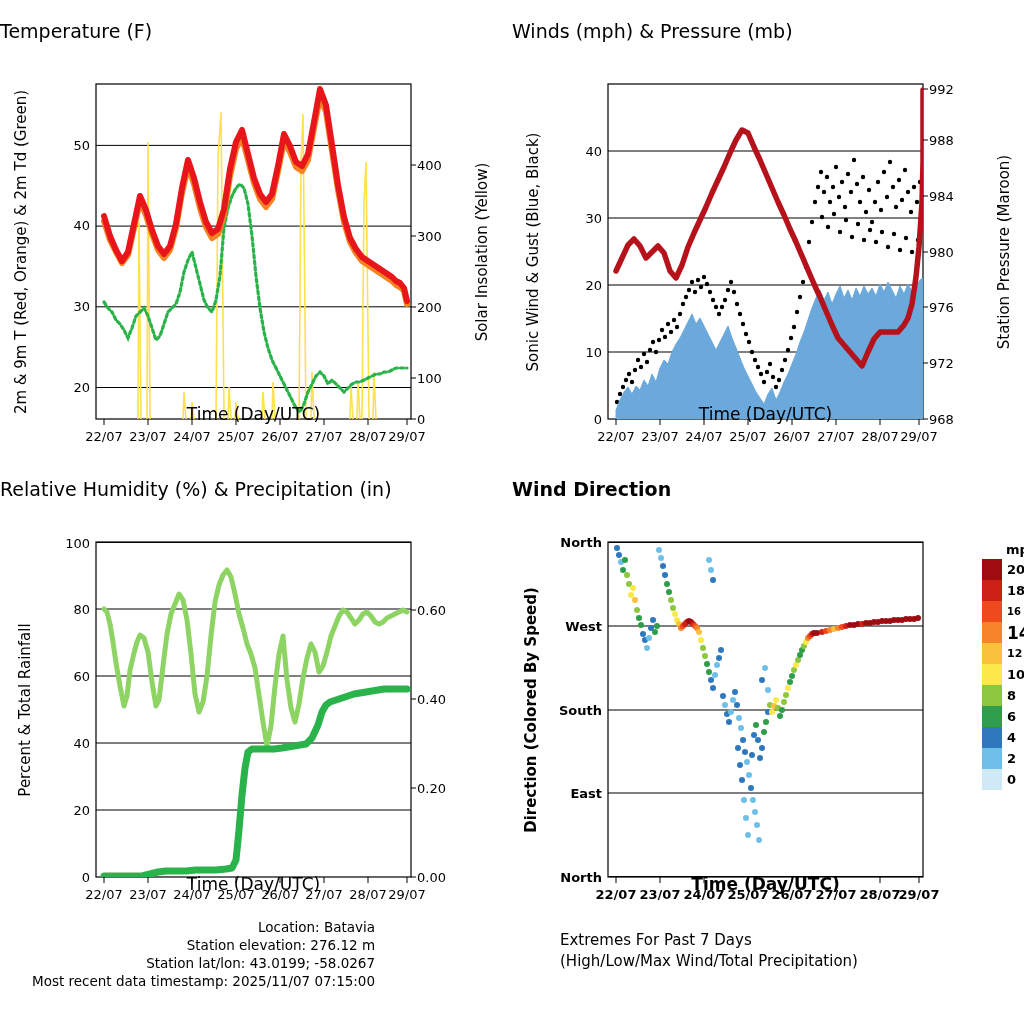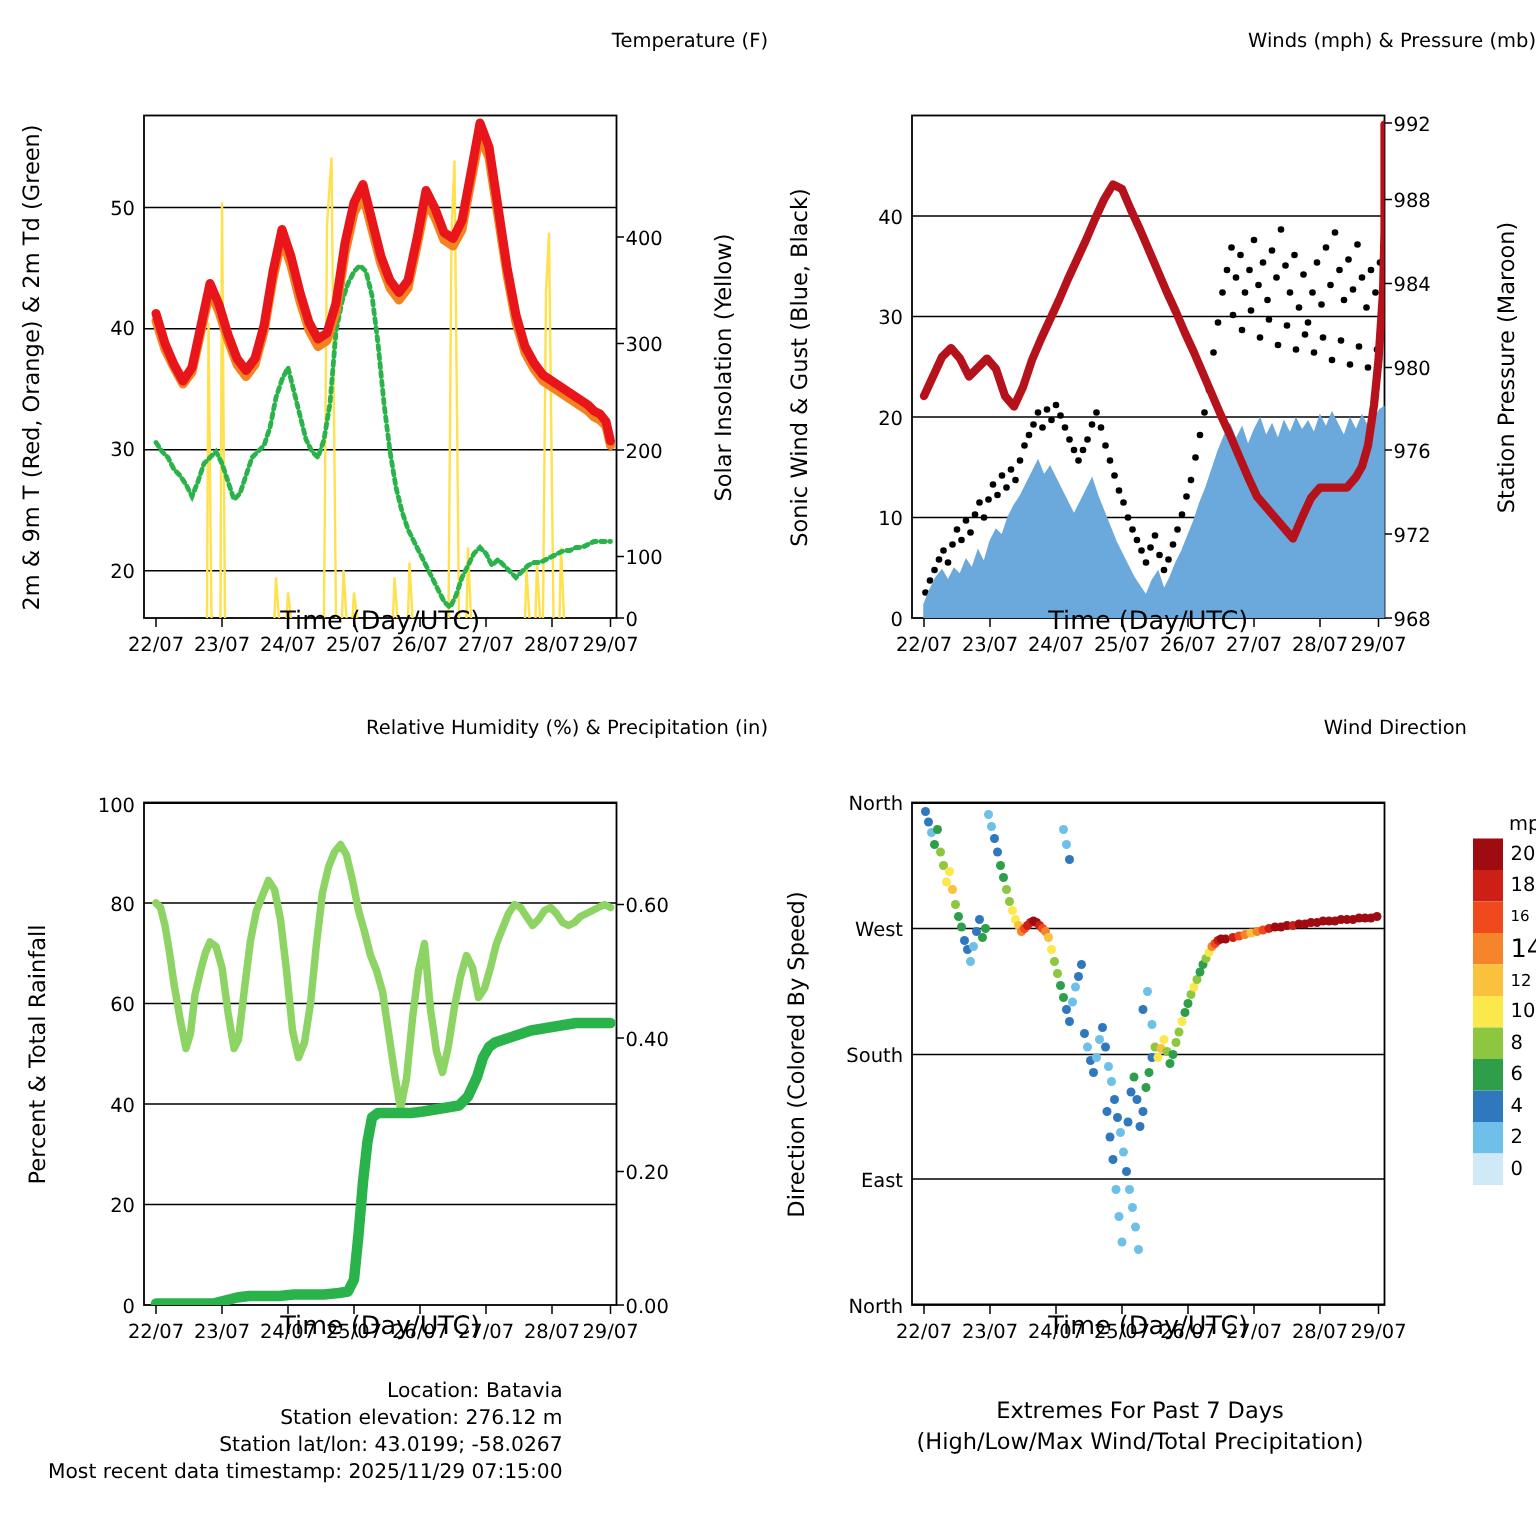--- a/index.html
+++ b/index.html
@@ -1,25 +1,25 @@
 <!DOCTYPE html>
 <html><head>
 <meta charset="utf-8">
 <style>
   html,body{margin:0;padding:0;}
   body{width:1024px;height:1024px;background:#ffffff;font-family:"DejaVu Sans",sans-serif;color:#000;}
   .page{position:relative;width:1024px;height:1024px;}
   .panel{position:absolute;}
-  .title{text-align:right;font-size:13px;margin-left:26px;}
+  .title{text-align:left;font-size:19px;}
   .axis-title{font-size:17px;}
   svg{display:block;}
   .tick{font-size:13px;}
   .vlabel{font-size:15px;}
   .footer{position:absolute;font-size:13.5px;line-height:18px;text-align:right;}
-  .extremes{position:absolute;text-align:center;font-size:15px;line-height:21px;}
+  .extremes{position:absolute;font-size:15px;line-height:21px;}
   .extval{color:#e8161a;font-weight:bold;font-size:15.5px;}
   .legend-title{font-size:13px;}
 </style>
 </head>
 <body>
 
 <div class="page">
 
   <div class="panel" style="left:0;top:0;width:512px;height:440px;">
     <div class="title" style="padding-top:20px;">Temperature (F)</div>
@@ -368,21 +368,21 @@
 
         <path d="M104 109 L107 112 L110 124 L113 142 L116 163 L120 186 L124 206 L127 196 L130 170 L134 153 L137 142 L140 135 L144 138 L148 152 L152 182 L156 206 L159 200 L163 166 L167 134 L171 114 L175 104 L179 94 L183 100 L187 120 L191 154 L195 194 L199 212 L203 202 L207 176 L211 136 L215 102 L219 85 L223 75 L227 70 L231 77 L235 94 L239 114 L243 128 L247 144 L251 154 L255 168 L259 195 L263 222 L267 246 L271 226 L275 186 L279 154 L283 136 L287 180 L291 208 L295 222 L299 204 L303 178 L307 158 L311 144 L315 152 L319 172 L323 166 L327 152 L331 136 L335 126 L339 116 L343 110 L347 112 L351 118 L355 124 L359 120 L363 114 L367 112 L371 116 L375 122 L379 124 L383 122 L387 118 L391 116 L395 114 L399 112 L403 110 L407 112" fill="none" stroke="#8ed465" stroke-width="5" stroke-linejoin="round" stroke-linecap="round"></path>
 
         <path d="M104 376 L118 376 L130 376 L142 376 L150 374 L158 372 L166 371 L176 371 L186 371 L196 370 L206 370 L216 370 L226 369 L232 368 L236 360 L239 330 L242 295 L245 268 L248 252 L252 249 L258 249 L266 249 L274 249 L282 248 L288 247 L294 246 L300 245 L306 244 L312 238 L318 225 L322 212 L326 205 L330 202 L336 200 L342 198 L348 196 L354 194 L360 193 L366 192 L372 191 L378 190 L384 189 L390 189 L396 189 L402 189 L407 189" fill="none" stroke="#2ab34a" stroke-width="7" stroke-linejoin="round" stroke-linecap="round"></path>
       </g>
       <text class="vlabel" x="30" y="210" font-family="DejaVu Sans" text-anchor="middle" transform="rotate(-90 30 210)">Percent &amp; Total Rainfall</text>
     </svg>
     <div class="axis-title" style="position:absolute;left:96px;top:404px;width:315px;text-align:center;">Time (Day/UTC)</div>
   </div>
 
-  <div class="panel" style="left:512px;top:470px;width:512px;height:440px;">
+  <div class="panel" style="left:512px;top:470px;width:512px;height:440px;font-weight:bold;">
     <div class="title" style="padding-top:8px;width:440px;">Wind Direction</div>
     <svg width="512" height="400" viewBox="0 0 512 400">
       <defs>
         <clipPath id="clipD">
             <rect x="96" y="42" width="315" height="335"></rect>
           </clipPath>
       </defs>
       <rect x="96" y="42" width="315" height="335" fill="none" stroke="#000" stroke-width="1.2"></rect>
       <g stroke="#000" stroke-width="1">
         <line x1="96" y1="42.5" x2="411" y2="42.5"></line>
@@ -618,21 +618,21 @@
             <div style="margin-left: 5px; font-size: 13px;">0</div>
           </div>
         </div>
     </div>
   </div>
 
   <div class="footer" style="left:32px;top:918px;">
     <div>Location: Batavia</div>
     <div>Station elevation: 276.12 m</div>
     <div>Station lat/lon: 43.0199; -58.0267</div>
-    <div>Most recent data timestamp: 2025/11/29 07:15:00</div>
+    <div>Most recent data timestamp: 2025/11/07 07:15:00</div>
   </div>
 
   <div class="extremes" style="left:560px;top:930px;width:400px;">
     <div>Extremes For Past 7 Days</div>
     <div>(High/Low/Max Wind/Total Precipitation)</div>
   </div>
 
 </div>
 
 </body></html>

